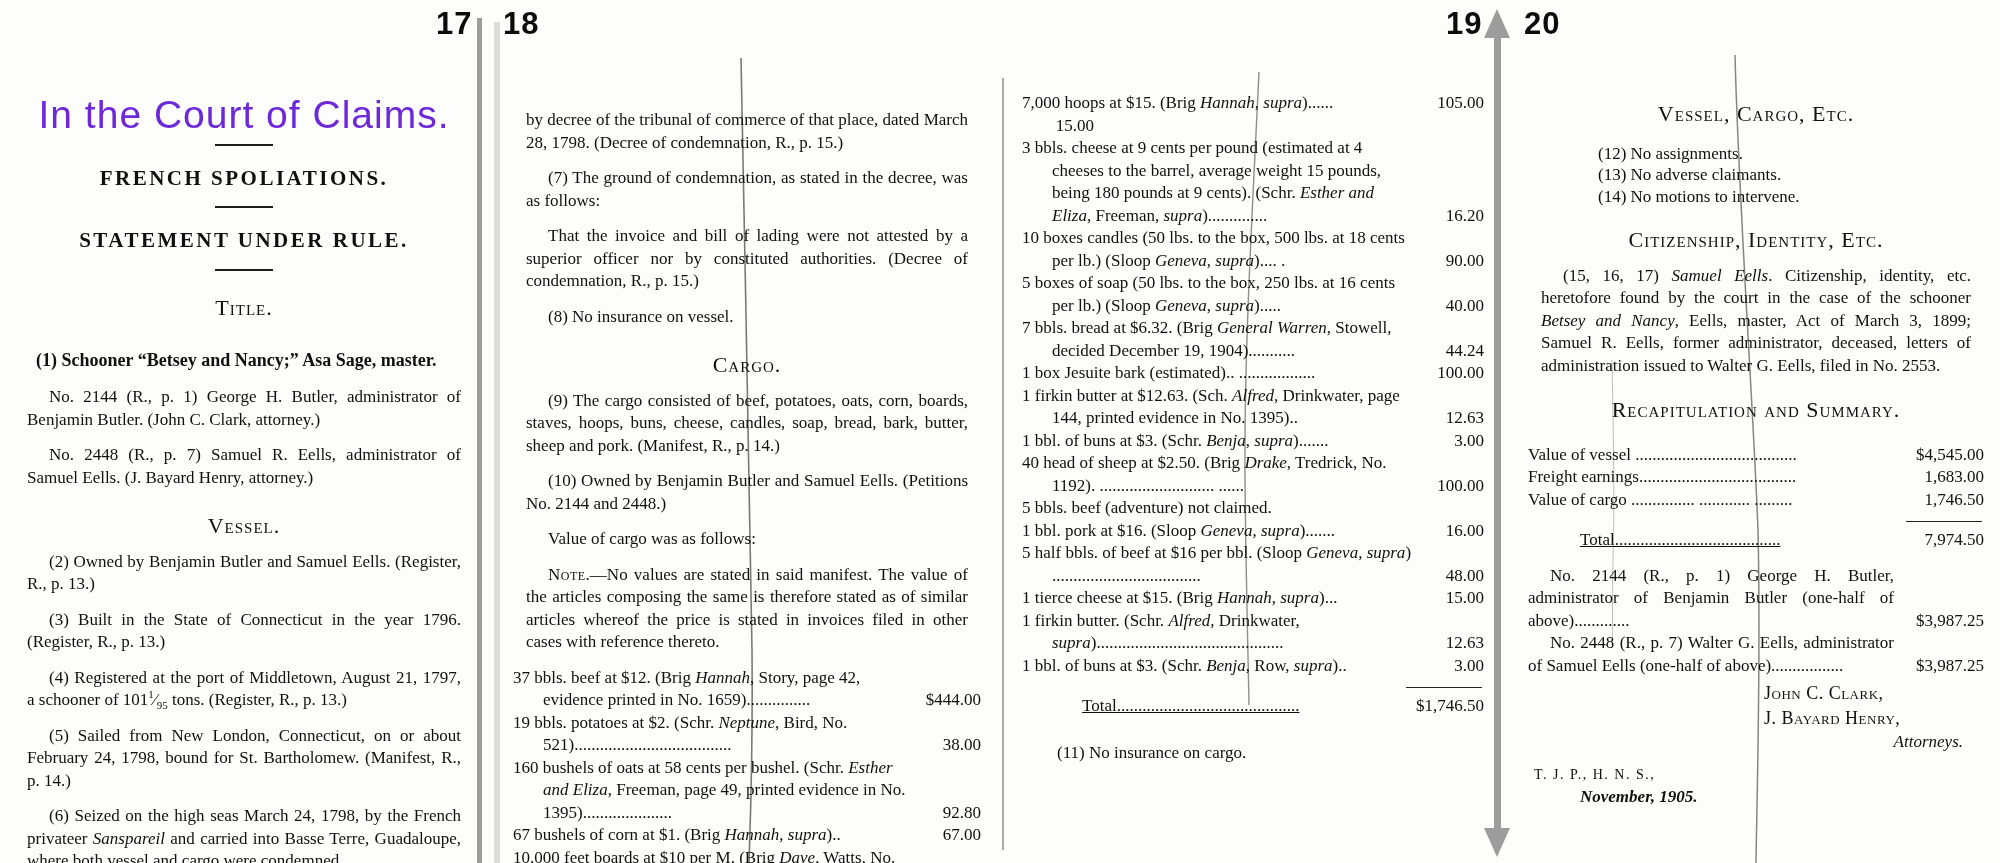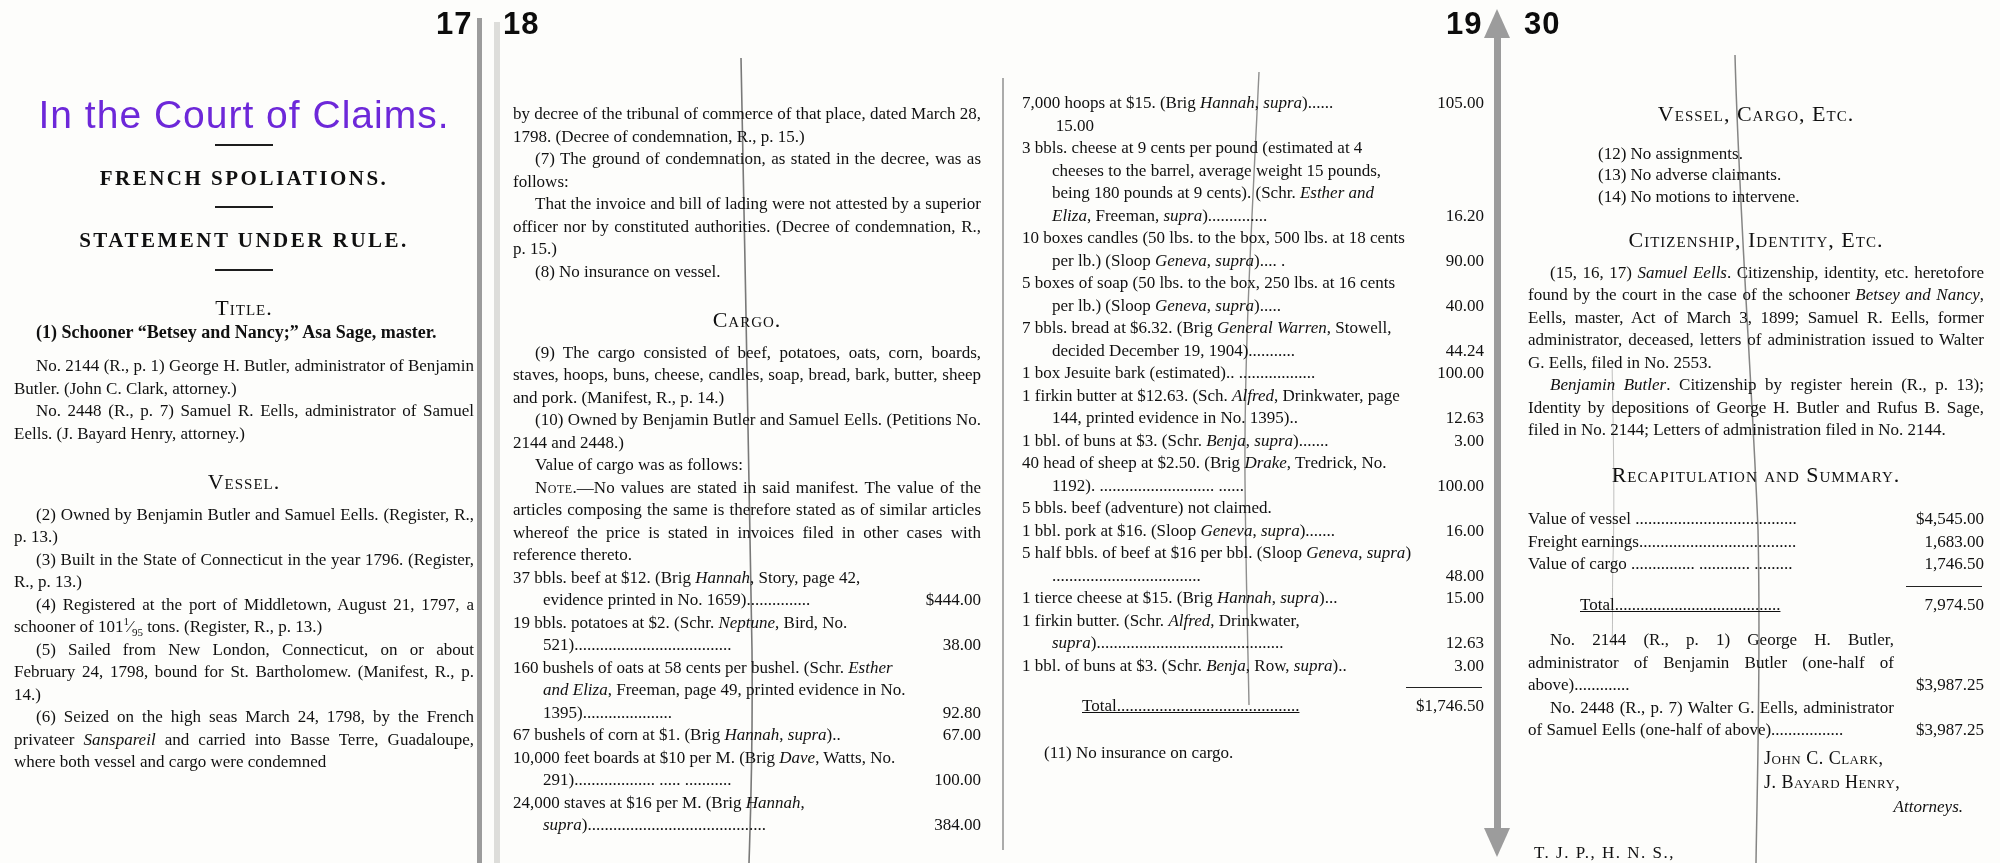--- a/index.html
+++ b/index.html
@@ -29,23 +29,23 @@
   .col3 { left:1022px; top:92px; width:462px; }
   .col4 { left:1528px; top:96px; width:456px; }
 
   .doc-title { margin:34px 0 0; text-align:center; font-family:"Liberation Sans", sans-serif;
                font-weight:400; font-size:39px; letter-spacing:1px; color:#6d28d9; }
   .rule-short { width:58px; border:none; border-top:2px solid #1d1d1d; margin:17px auto 0; }
   .main-head { margin:21px 0 0; text-align:center; font-size:21px; font-weight:bold; letter-spacing:2.5px; }
   .sc-head { margin:26px 0 0; text-align:center; font-weight:normal; font-size:22px;
              font-variant:small-caps; letter-spacing:1px; }
   .sc-inline { font-variant:small-caps; letter-spacing:.5px; }
-  .case-title { margin:1px 0 0; font-weight:bold; font-size:18px; line-height:25px;
+  .case-title { margin:29px 0 0; font-weight:bold; font-size:18px; line-height:25px;
                 text-indent:22px; text-align:left; }
-  .para { margin:0; text-indent:22px; text-align:justify; }
+  .para { margin:13px; text-indent:22px; text-align:justify; }
   .para.flush { text-indent:0; }
   .pblock { margin-top:10px; }
   .col2 .pblock.first { margin-top:7px; }
 
   .ledger { margin-top:0; }
   .lrow { display:flex; }
   .ltext { flex:1; padding-left:30px; text-indent:-30px; text-align:left; }
   .lamt { width:72px; text-align:right; align-self:flex-end; white-space:nowrap; }
   .amt-rule { width:76px; border:none; border-top:1.6px solid #222; margin:10px 2px 7px auto; }
   .total-row .ltext { padding-left:60px; text-indent:0;text-decoration:underline; }
@@ -56,33 +56,33 @@
   .recap { margin-top:22px; }
   .recap .lamt { width:90px; }
   .col4 .total-row .ltext { padding-left:52px; }
   .col4 .total-row .lamt { width:90px; }
   .awards { margin-top:13px; }
   .award-text { flex:1; text-indent:22px; text-align:justify; }
   .lamt.wide { width:90px; }
   .sig-block { margin-top:4px; }
   .sig { margin-left:236px; font-variant:small-caps; font-size:18px; line-height:24.5px; letter-spacing:.5px; }
   .attorneys { font-style:italic; text-align:right; padding-right:21px; line-height:24.5px; }
-  .initials { margin:23px 0 0 6px; font-size:17px; letter-spacing:1.5px; }
+  .initials { margin:9px 0 0 6px; font-size:14px; letter-spacing:1.5px; }
   .date-line { margin-left:52px; font-style:italic; font-weight:bold; }
   sup, sub { font-size:11px; line-height:0; }
 </style>
 </head>
 <body>
 
 <div class="canvas">
 
   <div class="pgnum pg17">17</div>
   <div class="pgnum pg18">18</div>
   <div class="pgnum pg19">19</div>
-  <div class="pgnum pg20">30</div>
+  <div class="pgnum pg20">20</div>
 
   <div class="divider-bar"></div>
   <div class="page-edge-light"></div>
   <div class="page-edge-dark"></div>
   <div class="arrow-shaft"></div>
   <div class="arrow-head-up"></div>
   <div class="arrow-head-down"></div>
   <svg class="creases" width="2000" height="863">
     <path d="M741,58 C745,250 749,480 752,650 C753,760 750,830 749,863" stroke="#222" stroke-width="1.6" fill="none" opacity="0.6"></path>
     <path d="M1259,72 C1252,220 1244,350 1245,480 C1246,580 1248,650 1249,705" stroke="#222" stroke-width="1.4" fill="none" opacity="0.5"></path>
@@ -260,21 +260,20 @@
     <div class="motion-list">
 
     <div class="motion">(12) No assignments.</div>
         <div class="motion">(13) No adverse claimants.</div>
         <div class="motion">(14) No motions to intervene.</div>
       </div>
     <h3 class="sc-head tight">Citizenship, Identity, Etc.</h3>
     <div class="pblock">
 
     <p class="para">(15, 16, 17) <i>Samuel Eells</i>. Citizenship, identity, etc. heretofore found by the court in the case of the schooner <i>Betsey and Nancy</i>, Eells, master, Act of March 3, 1899; Samuel R. Eells, former administrator, deceased, letters of administration issued to Walter G. Eells, filed in No. 2553.</p>
-        <p class="para"><i>Benjamin Butler</i>. Citizenship by register herein (R., p. 13); Identity by depositions of George H. Butler and Rufus B. Sage, filed in No. 2144; Letters of administration filed in No. 2144.</p>
       </div>
     <h3 class="sc-head tight">Recapitulation and Summary.</h3>
     <div class="ledger recap">
 
         <div class="lrow">
           <div class="ltext" style="padding-left:0;text-indent:0;">Value of vessel ......................................</div>
           <div class="lamt">$4,545.00</div>
         </div>
 
         <div class="lrow">

